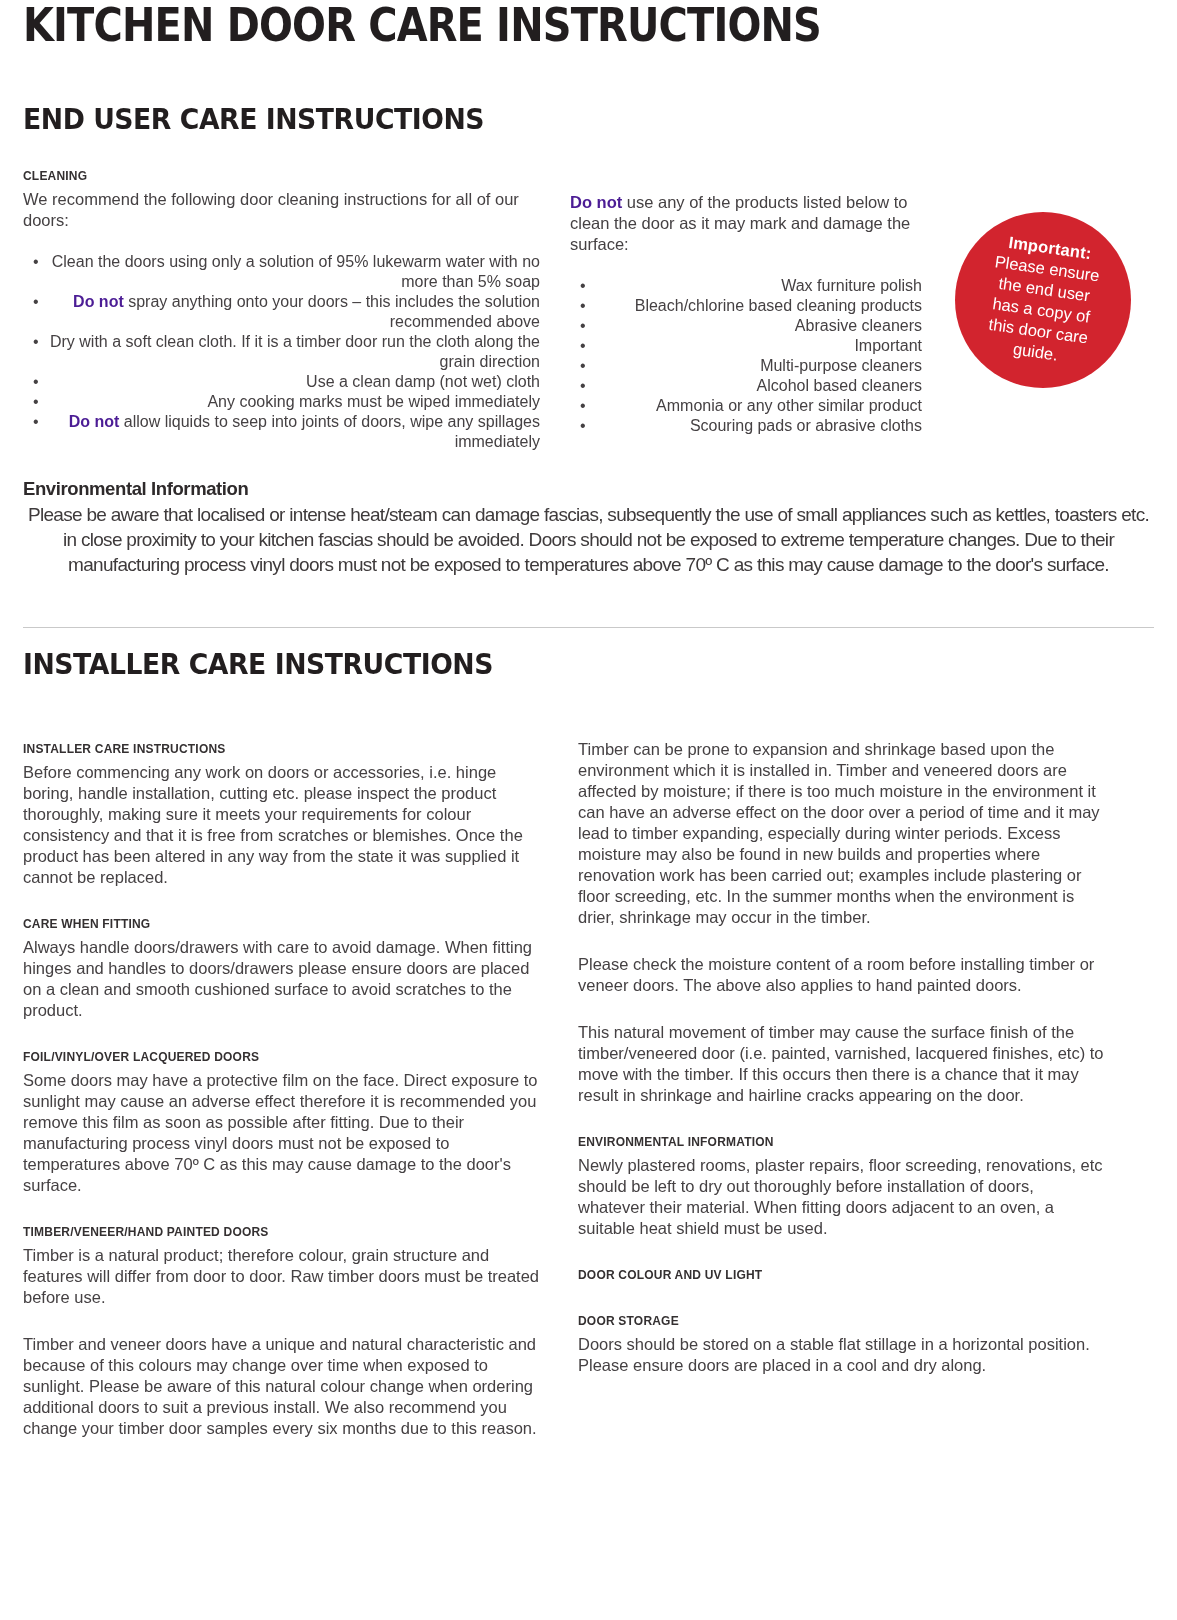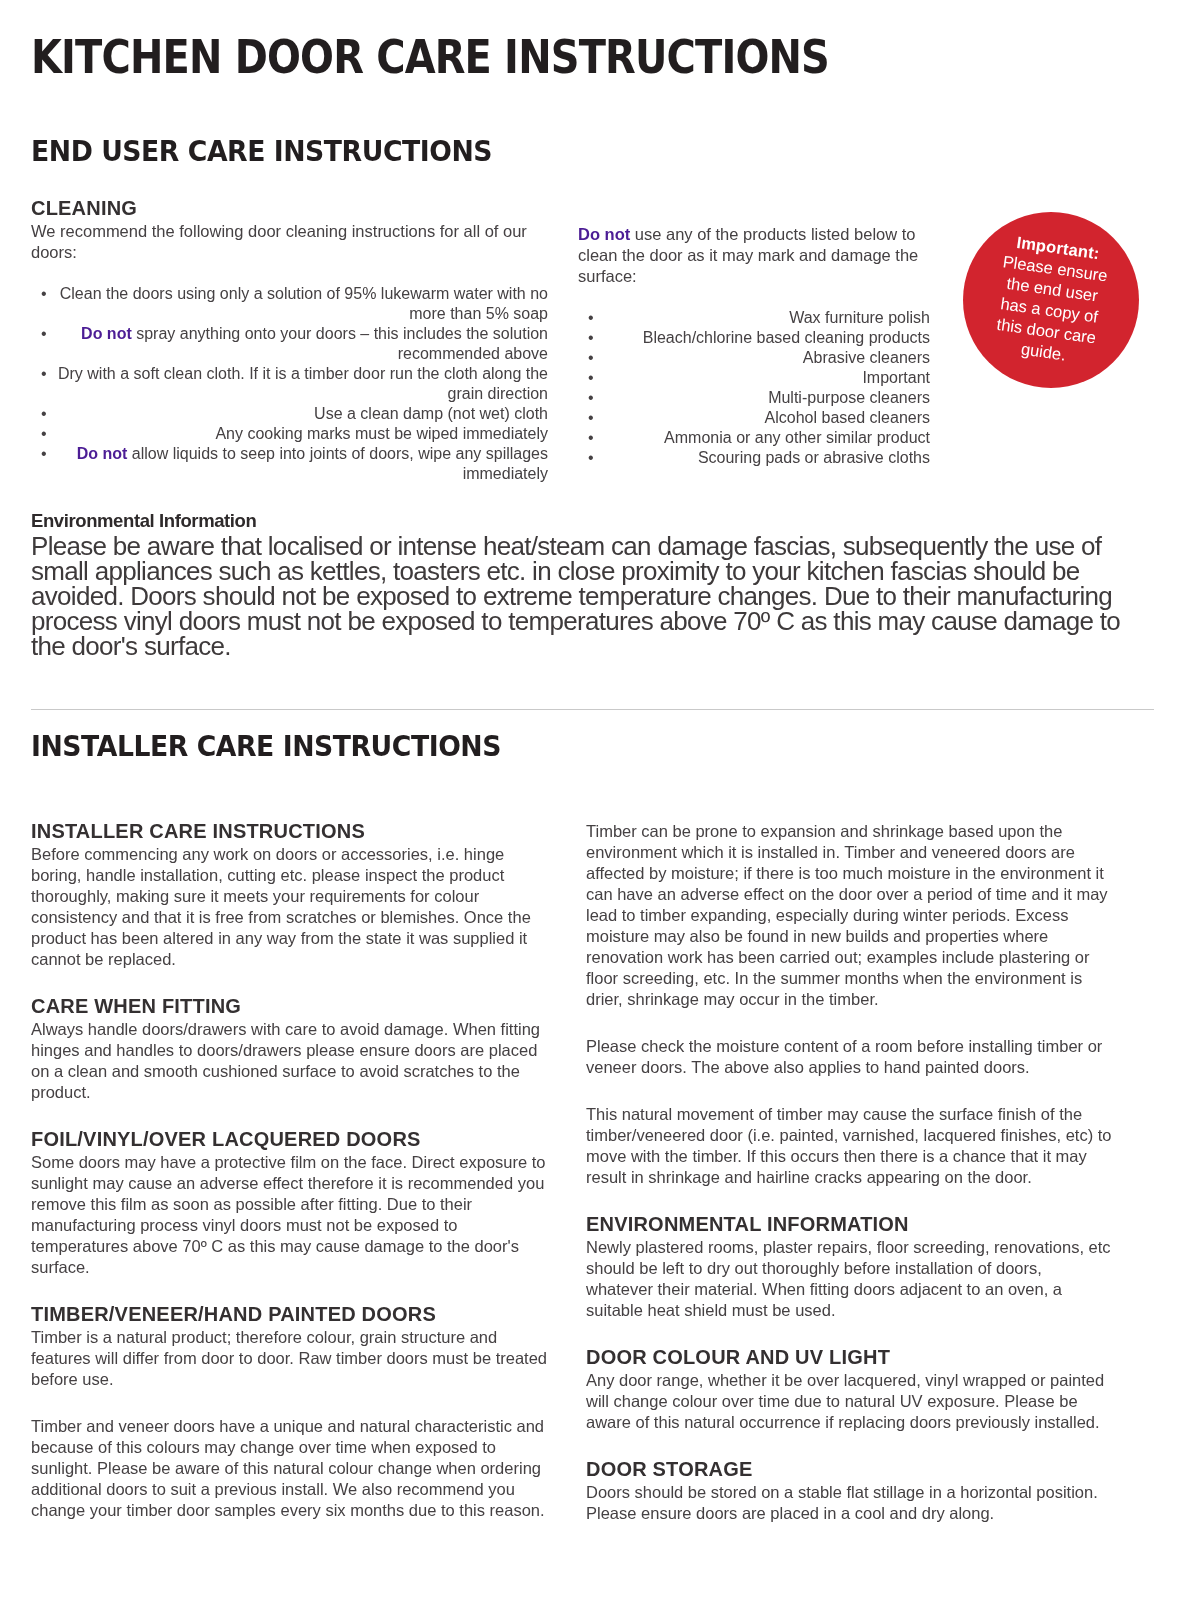--- a/index.html
+++ b/index.html
@@ -2,41 +2,41 @@
 <html><head>
 <meta charset="utf-8">
 <style>
   html,body{margin:0;padding:0;background:#ffffff;}
   body{
     width:1177px;height:1620px;overflow:hidden;
     font-family:"Liberation Sans", sans-serif;
     color:#454143;
     -webkit-font-smoothing:antialiased;
   }
-  .page{position:relative;padding:32px 23px 0 23px;box-sizing:border-box;margin-left:8px;}
+  .page{position:relative;padding:0 23px 0 23px;box-sizing:border-box;}
 
   
   .doc-title{
     margin:0;font-family:"DejaVu Sans", sans-serif;
     font-weight:bold;font-size:47px;line-height:1.08;color:#221e1f;
     transform:scaleX(0.85);transform-origin:0 50%;white-space:nowrap;display:inline-block;
     letter-spacing:-1px;
   }
   .big-heading{
     margin:0;font-family:"DejaVu Sans", sans-serif;
     font-weight:bold;font-size:29px;line-height:1.15;color:#221e1f;
     transform:scaleX(0.92);transform-origin:0 50%;white-space:nowrap;display:inline-block;
     letter-spacing:-0.5px;
   }
   .h2-wrap{margin-top:52px;}
   .h2-wrap-installer{margin-top:20px;}
 
   
   .sec-h{
-    margin:0 0 3px 0;font-size:20px;line-height:20px;font-weight:bold;
+    margin:0 0 3px 0;font-size:12px;line-height:20px;font-weight:bold;
     color:#343031;letter-spacing:0.2px;
   }
 
   p.body{margin:0;font-size:16.5px;line-height:21px;color:#454143;}
   b{color:#4c1d95;}
 
   
   .enduser-cols{display:grid;grid-template-columns:517px 352px;column-gap:30px;margin-top:30px;}
   .col-right{padding-top:26px;}
 
@@ -51,21 +51,21 @@
   }
   .badge-inner{transform:rotate(8deg);font-size:16.5px;line-height:21px;}
   .badge-heading{font-weight:bold;letter-spacing:0.2px;}
 
   
   .env{margin-top:26px;}
   .env-h{
     margin:0 0 2px 0;font-size:18.5px;line-height:22px;font-weight:bold;color:#2e2a2b;
     letter-spacing:-0.4px;
   }
-  .env-body{margin:0;font-size:26px;line-height:25px;color:#3e3a3b;letter-spacing:-0.7px;max-width:1131px;}
+  .env-body{margin:0;font-size:19px;line-height:25px;color:#3e3a3b;letter-spacing:-0.7px;max-width:1131px;text-align:center;}
 
   hr.divider{margin:50px 0 0 0;border:none;border-top:1px solid #c9c9c9;}
 
   
   .installer-cols{display:grid;grid-template-columns:520px 527px;column-gap:35px;margin-top:58px;}
   .section{margin-bottom:26px;}
   .section p{margin:0;font-size:16.5px;line-height:21px;color:#454143;}
 </style>
 </head>
 <body>
@@ -157,21 +157,20 @@
       </div>
       <div class="section">
         <p>This natural movement of timber may cause the surface finish of the timber/veneered door (i.e. painted, varnished, lacquered finishes, etc) to move with the timber. If this occurs then there is a chance that it may result in shrinkage and hairline cracks appearing on the door.</p>
       </div>
       <div class="section">
         <h5 class="sec-h">ENVIRONMENTAL INFORMATION</h5>
         <p>Newly plastered rooms, plaster repairs, floor screeding, renovations, etc should be left to dry out thoroughly before installation of doors, whatever their material. When fitting doors adjacent to an oven, a suitable heat shield must be used.</p>
       </div>
       <div class="section">
         <h5 class="sec-h">DOOR COLOUR AND UV LIGHT</h5>
-        <p>Any door range, whether it be over lacquered, vinyl wrapped or painted will change colour over time due to natural UV exposure.  Please be aware of this natural occurrence if replacing doors previously installed.</p>
       </div>
       <div class="section">
         <h5 class="sec-h">DOOR STORAGE</h5>
         <p>Doors should be stored on a stable flat stillage in a horizontal position. Please ensure doors are placed in a cool and dry along.</p>
       </div>
     </div>
   </div>
 
 </div>
 

